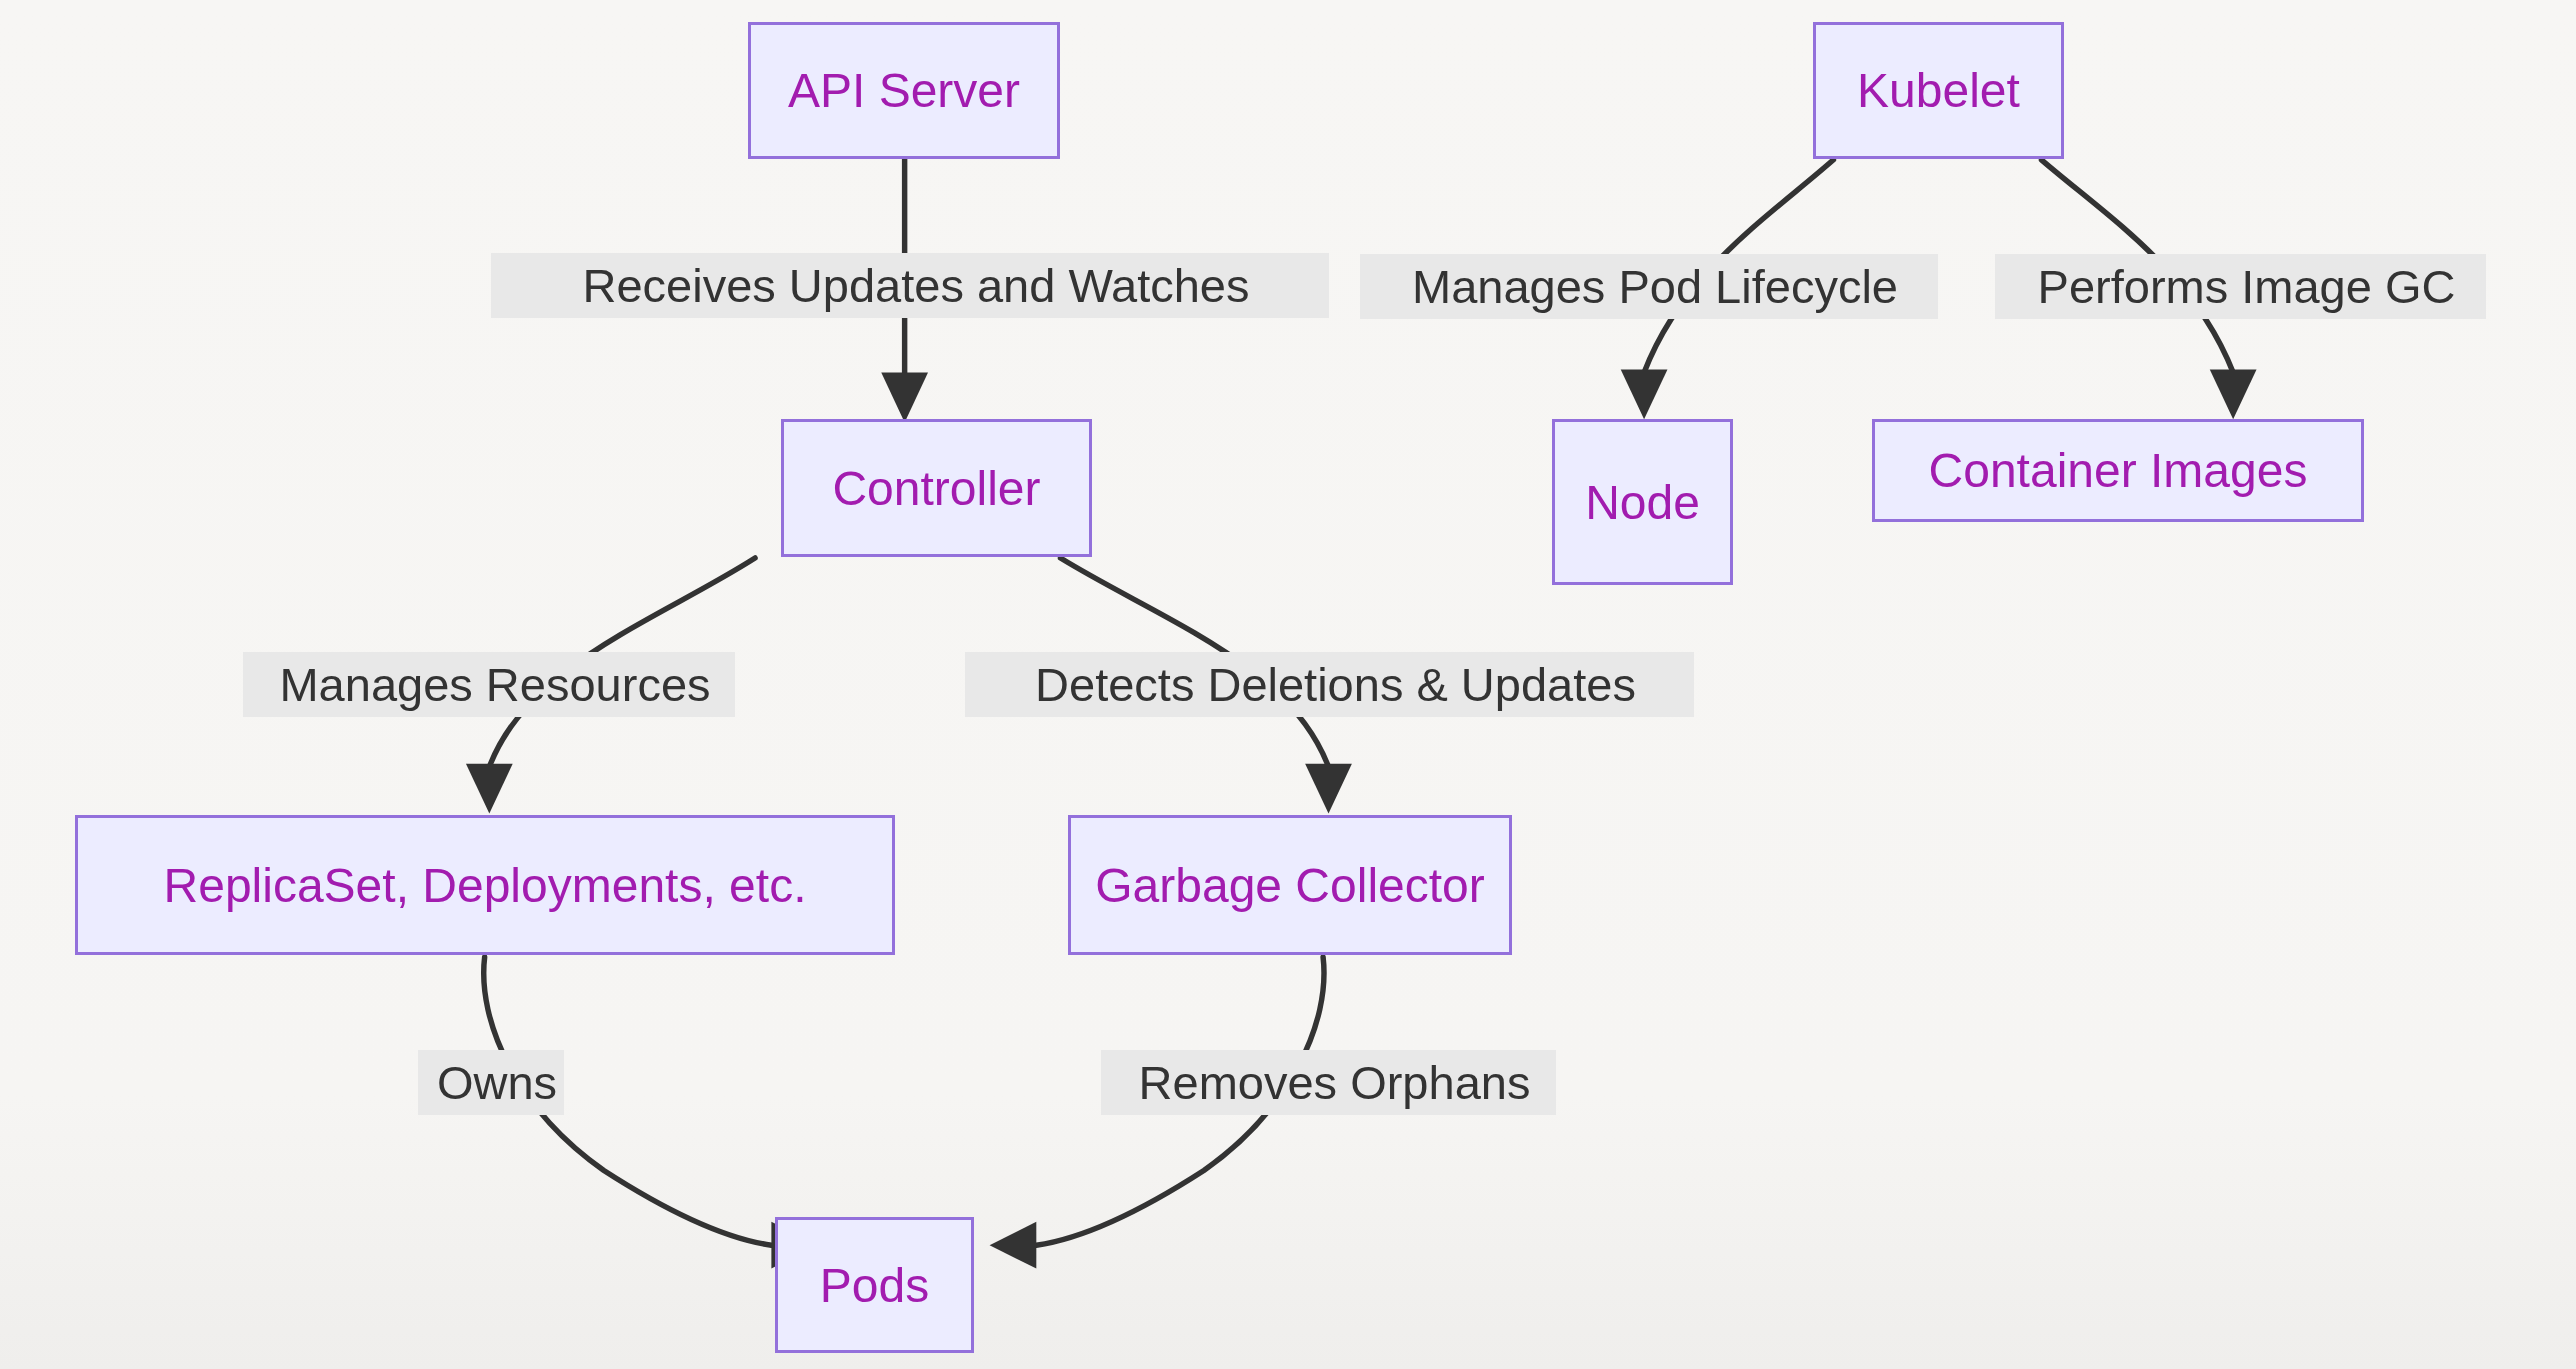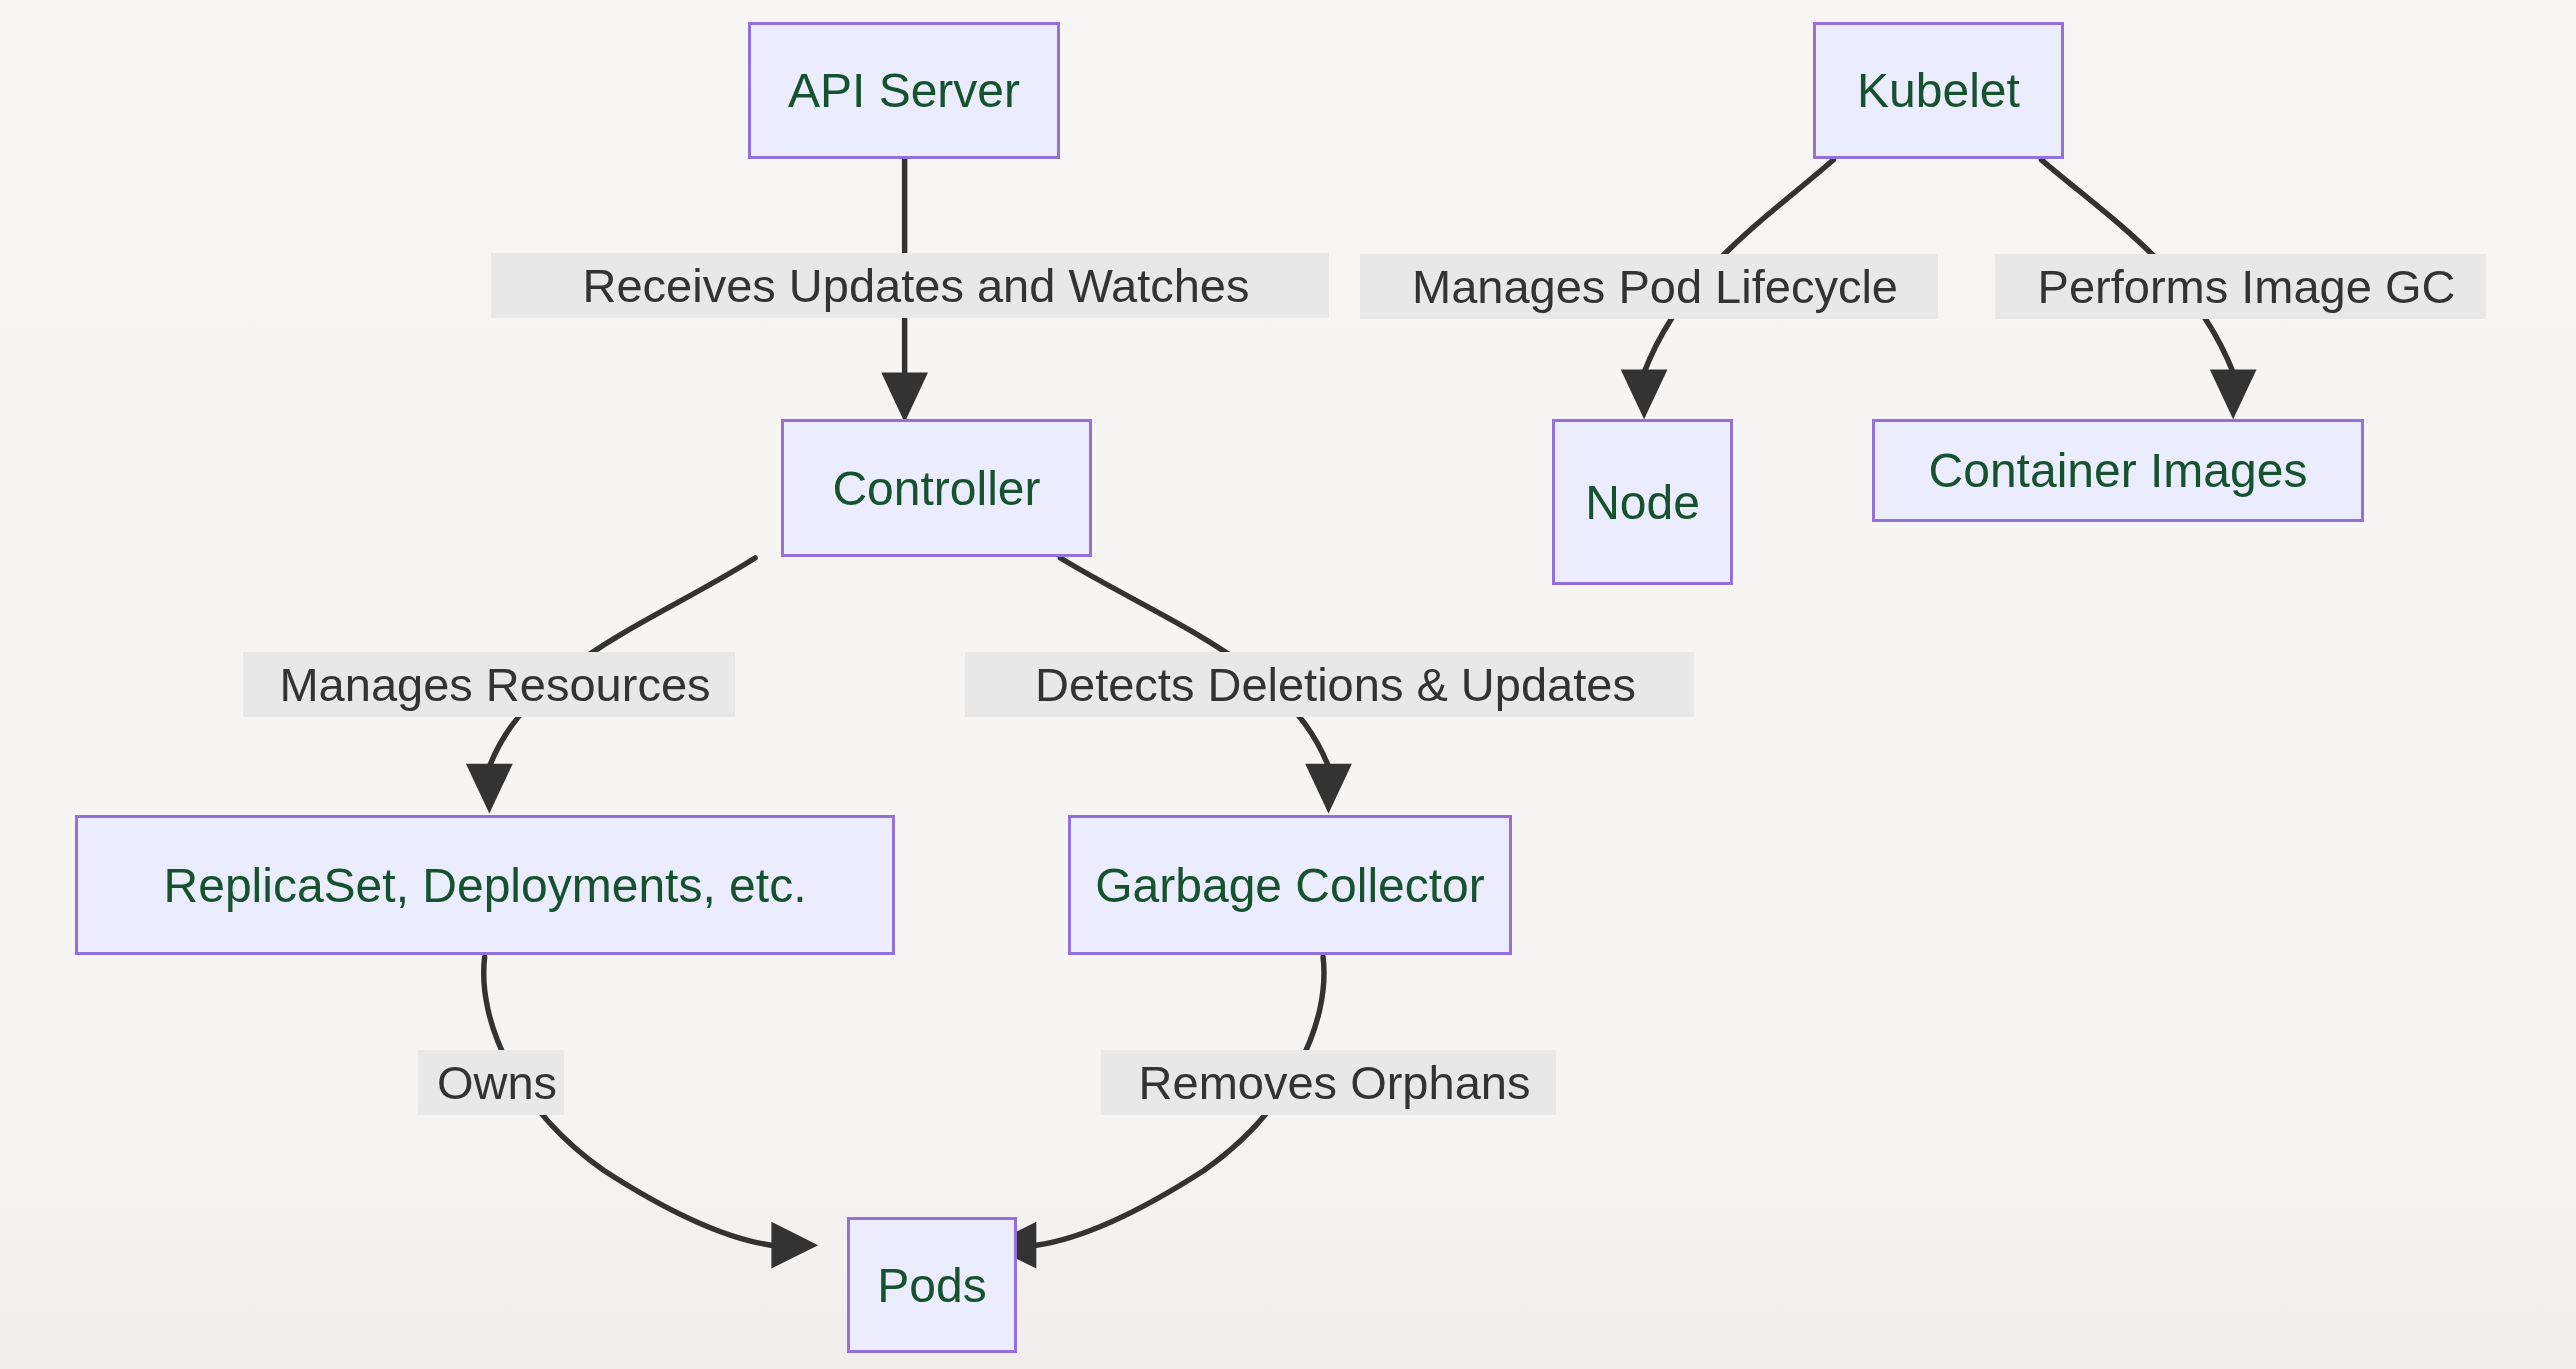--- a/index.html
+++ b/index.html
@@ -11,21 +11,21 @@
     overflow:hidden;
   }
   #edges{position:absolute;left:0;top:0;width:2576px;height:1370px;}
   .edge-path{fill:none;stroke:#333333;stroke-width:7px;stroke-linecap:round;}
   .arrowhead{fill:#333333;stroke:none;}
   .node{
     position:absolute;
     background:#ececff;
     border:3.1px solid #9370db;
     box-sizing:border-box;
-    color:#14532d;
+    color:#a21caf;
     font-size:48px;
     display:flex;align-items:center;justify-content:center;
     white-space:nowrap;
     z-index:3;
   }
   .edge-label{
     position:absolute;
     background:#e8e8e8;
     color:#333333;
     font-size:47px;
@@ -72,16 +72,16 @@
   <div class="edge-label" style="left:418px;top:1050px;width:134px;height:65px;">Owns</div>
   <div class="edge-label" style="left:1101px;top:1050px;width:443px;height:65px;">Removes Orphans</div>
 
   <div class="node" style="left:748px;top:22px;width:312px;height:137px;">API Server</div>
   <div class="node" style="left:1813px;top:22px;width:251px;height:137px;">Kubelet</div>
   <div class="node" style="left:750px;top:419px;width:311px;height:138px;margin-left:31px;">Controller</div>
   <div class="node" style="left:1552px;top:419px;width:181px;height:166px;">Node</div>
   <div class="node" style="left:1872px;top:419px;width:492px;height:103px;">Container Images</div>
   <div class="node" style="left:75px;top:815px;width:820px;height:140px;">ReplicaSet, Deployments, etc.</div>
   <div class="node" style="left:1068px;top:815px;width:444px;height:140px;">Garbage Collector</div>
-  <div class="node" style="left:847px;top:1217px;width:170px;height:136px;">Pods</div>
+  <div class="node" style="left:775px;top:1217px;width:199px;height:136px;">Pods</div>
 
 </div>
 
 
 </body></html>

